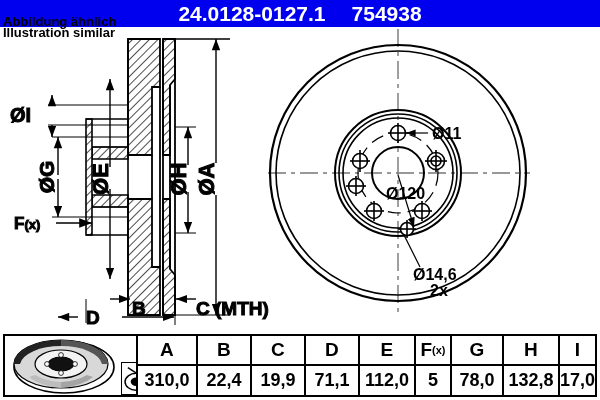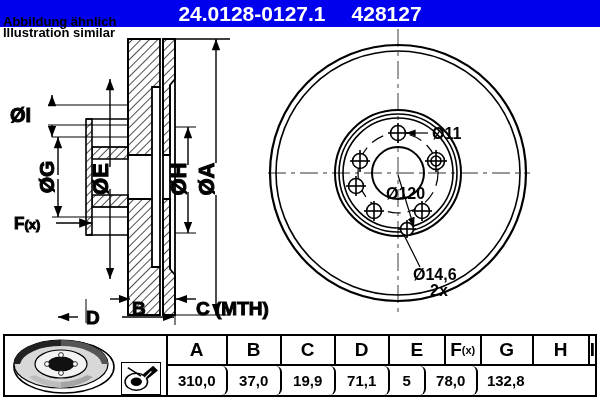--- a/index.html
+++ b/index.html
@@ -100,21 +100,21 @@
     box-sizing: border-box;
     display: flex;
     align-items: center;
     justify-content: center;
     font-weight: bold;
     color: #000;
     white-space: nowrap;
   }
   .cell:last-child { border-right: none; }
   .row.head .cell { font-size: 19px; }
-  .row.vals .cell { font-size: 15px; border-radius: 6px; }
+  .row.vals .cell { font-size: 18px; }
   .cell.fx { font-size: 15px; }
   .cell.fx .sub { font-size: 11px; }
 
   
   .c-a { width: 60px; }
   .c-b { width: 54px; }
   .c-c { width: 54px; }
   .c-d { width: 54px; }
   .c-e { width: 56px; }
   .c-f { width: 36px; }
@@ -142,21 +142,21 @@
     overflow: hidden;
   }
 </style>
 </head>
 <body>
 
 <div id="root">
 
   <div class="header-bar">
     <span class="htext part-no">24.0128-0127.1</span>
-    <span class="htext art-no">428127</span>
+    <span class="htext art-no">754938</span>
   </div>
 
   <div class="note">
     <div>Abbildung ähnlich</div>
     <div>Illustration similar</div>
   </div>
 
   <div class="drawing">
     <svg width="600" height="300" viewBox="0 0 600 300" xmlns="http://www.w3.org/2000/svg">
       <defs>
@@ -398,23 +398,25 @@
         <div class="cell c-f fx">
             <span>F</span>
             <span class="sub">(x)</span>
           </div>
         <div class="cell c-g">G</div>
         <div class="cell c-h">H</div>
         <div class="cell c-i">I</div>
       </div>
       <div class="row vals">
         <div class="cell c-a">310,0</div>
-        <div class="cell c-b">37,0</div>
+        <div class="cell c-b">22,4</div>
         <div class="cell c-c">19,9</div>
         <div class="cell c-d">71,1</div>
+        <div class="cell c-e">112,0</div>
         <div class="cell c-f">5</div>
         <div class="cell c-g">78,0</div>
         <div class="cell c-h">132,8</div>
+        <div class="cell c-i">17,0</div>
       </div>
     </div>
   </div>
 
 </div>
 
 </body></html>

